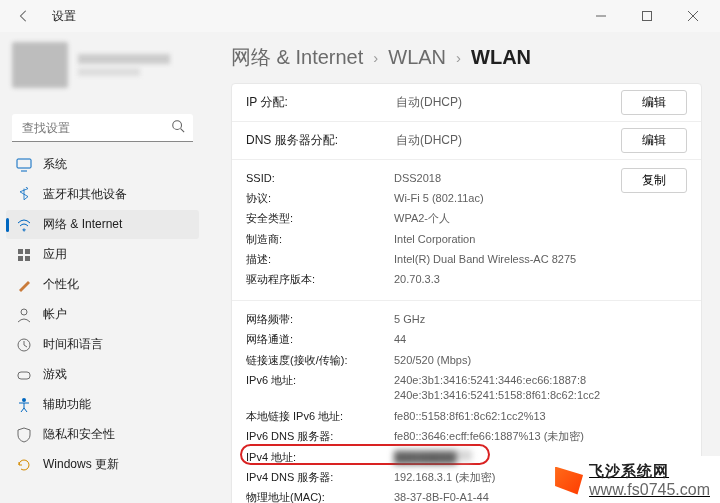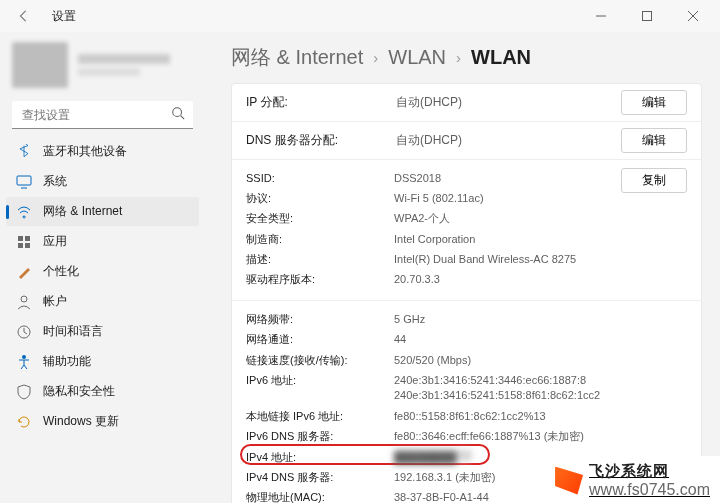--- a/index.html
+++ b/index.html
@@ -14,21 +14,21 @@
     .win-btn svg { width: 10px; height: 10px; }
     
     .main { display: flex; height: calc(100% - 32px); }
     
     .sidebar { width: 205px; padding: 8px 6px; display: flex; flex-direction: column; }
     .profile { display: flex; align-items: center; gap: 10px; padding: 2px 6px 10px; }
     .avatar { width: 56px; height: 46px; background: #bdbdbd; border-radius: 2px; filter: blur(2px); }
     .pname { font-size: 11px; color: #555; filter: blur(2px); background: #ccc; width: 92px; height: 10px; margin-bottom: 4px; }
     .pemail { font-size: 10px; color: #888; filter: blur(2px); background: #ddd; width: 62px; height: 8px; }
     
-    .search { position: relative; margin: 3px 6px 8px; }
+    .search { position: relative; margin: 16px 6px 8px; }
     .search input { width: 100%; height: 28px; padding: 0 30px 0 10px; border: none; border-bottom: 1px solid #888; background: #fff; font-size: 12px; outline: none; border-radius: 3px 3px 0 0; }
     .search-ic { position: absolute; right: 8px; top: 50%; transform: translateY(-50%); color: #5f5f5f; }
     
     .nav { display: flex; flex-direction: column; gap: 1px; }
     .nav-item { display: flex; align-items: center; gap: 11px; padding: 6px 10px; font-size: 12px; color: #202020; cursor: pointer; border-radius: 3px; position: relative; }
     .nav-item.active { background: #eaeaea; }
     .nav-item.active::before { content: ''; position: absolute; left: 0; top: 50%; transform: translateY(-50%); width: 3px; height: 14px; background: #0067c0; border-radius: 2px; }
     .nav-ic { width: 16px; height: 16px; display: flex; align-items: center; justify-content: center; }
     
     .content { flex: 1; padding: 12px 18px 0 26px; overflow: hidden; }
@@ -109,33 +109,33 @@
         <svg width="14" height="14" viewBox="0 0 16 16">
             <circle cx="7" cy="7" r="5" stroke="currentColor" fill="none" stroke-width="1.2"></circle>
             <line x1="11" y1="11" x2="15" y2="15" stroke="currentColor" stroke-width="1.2"></line>
           </svg>
       </span>
     </div>
     <div class="nav">
       <div class="nav-item">
         <span class="nav-ic">
             <svg width="16" height="16" viewBox="0 0 16 16">
-              <path d="M8 1v14l5-4-10-6 10-4-5-4" stroke="#0067c0" fill="none" stroke-width="1" transform="scale(0.8) translate(2,1)"></path>
-            </svg>
-          </span>
-        <span>蓝牙和其他设备</span>
-      </div>
-      <div class="nav-item">
-        <span class="nav-ic">
-            <svg width="16" height="16" viewBox="0 0 16 16">
               <rect x="1" y="2" width="14" height="9" rx="1" stroke="#0067c0" fill="none"></rect>
               <line x1="5" y1="14" x2="11" y2="14" stroke="#0067c0"></line>
             </svg>
           </span>
         <span>系统</span>
+      </div>
+      <div class="nav-item">
+        <span class="nav-ic">
+            <svg width="16" height="16" viewBox="0 0 16 16">
+              <path d="M8 1v14l5-4-10-6 10-4-5-4" stroke="#0067c0" fill="none" stroke-width="1" transform="scale(0.8) translate(2,1)"></path>
+            </svg>
+          </span>
+        <span>蓝牙和其他设备</span>
       </div>
       <div class="nav-item active">
         <span class="nav-ic">
             <svg width="16" height="16" viewBox="0 0 16 16">
               <path d="M2 6 Q8 0 14 6 M4 9 Q8 5 12 9 M8 12 a1 1 0 1 0 0.1 0" stroke="#0067c0" fill="none"></path>
             </svg>
           </span>
         <span>网络 &amp; Internet</span>
       </div>
       <div class="nav-item">
@@ -167,20 +167,28 @@
         <span>帐户</span>
       </div>
       <div class="nav-item">
         <span class="nav-ic">
             <svg width="16" height="16" viewBox="0 0 16 16">
               <circle cx="8" cy="8" r="6" stroke="#6b6b6b" fill="none"></circle>
               <path d="M8 4 V8 L11 10" stroke="#6b6b6b" fill="none"></path>
             </svg>
           </span>
         <span>时间和语言</span>
+      </div>
+      <div class="nav-item">
+        <span class="nav-ic">
+            <svg width="16" height="16" viewBox="0 0 16 16">
+              <rect x="2" y="5" width="12" height="7" rx="3" stroke="#6b6b6b" fill="none"></rect>
+            </svg>
+          </span>
+        <span>游戏</span>
       </div>
       <div class="nav-item">
         <span class="nav-ic">
             <svg width="16" height="16" viewBox="0 0 16 16">
               <circle cx="8" cy="3" r="2" fill="#0067c0"></circle>
               <path d="M3 6 L13 6 M8 6 V11 M5 15 L8 11 L11 15" stroke="#0067c0" fill="none"></path>
             </svg>
           </span>
         <span>辅助功能</span>
       </div>

